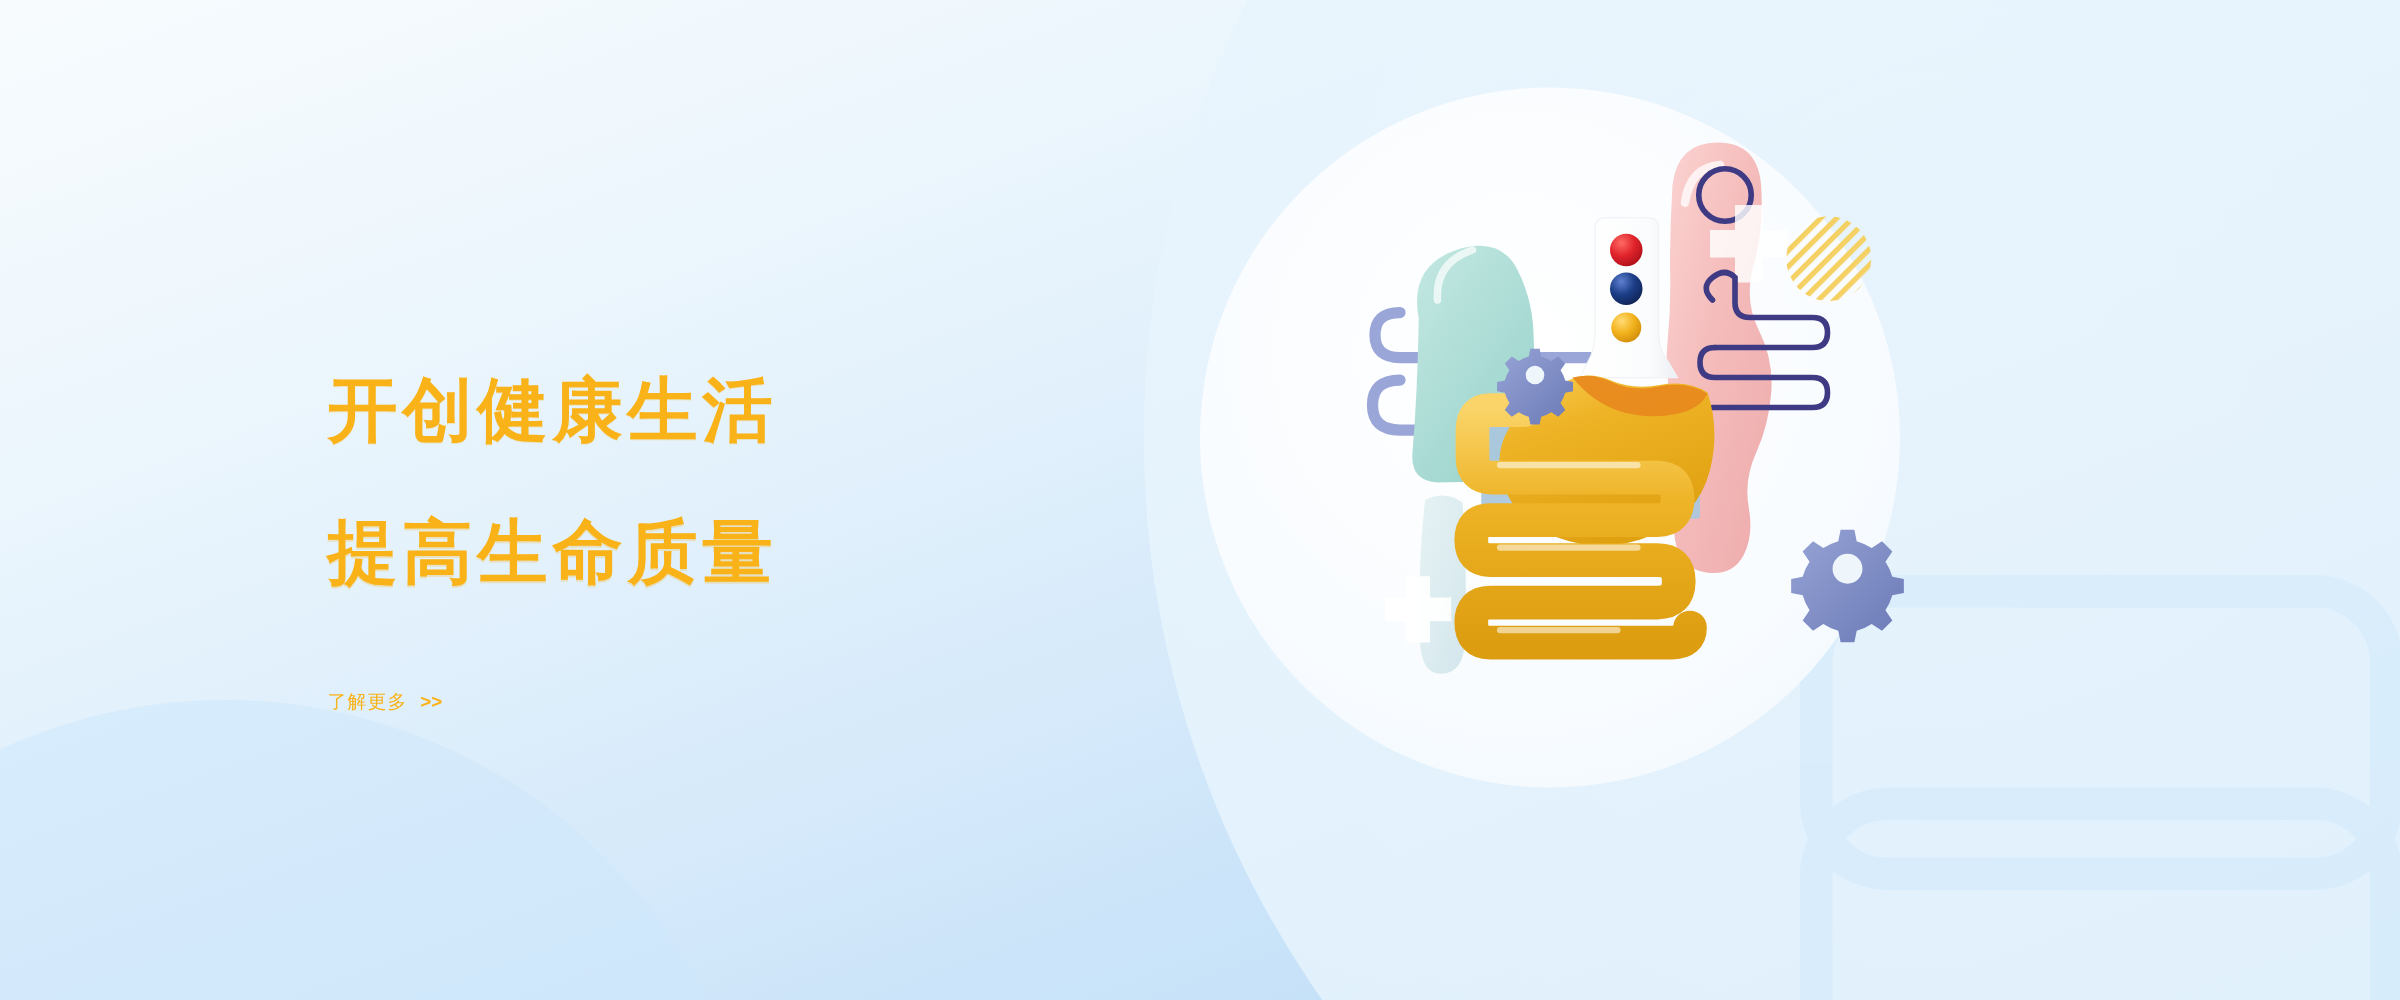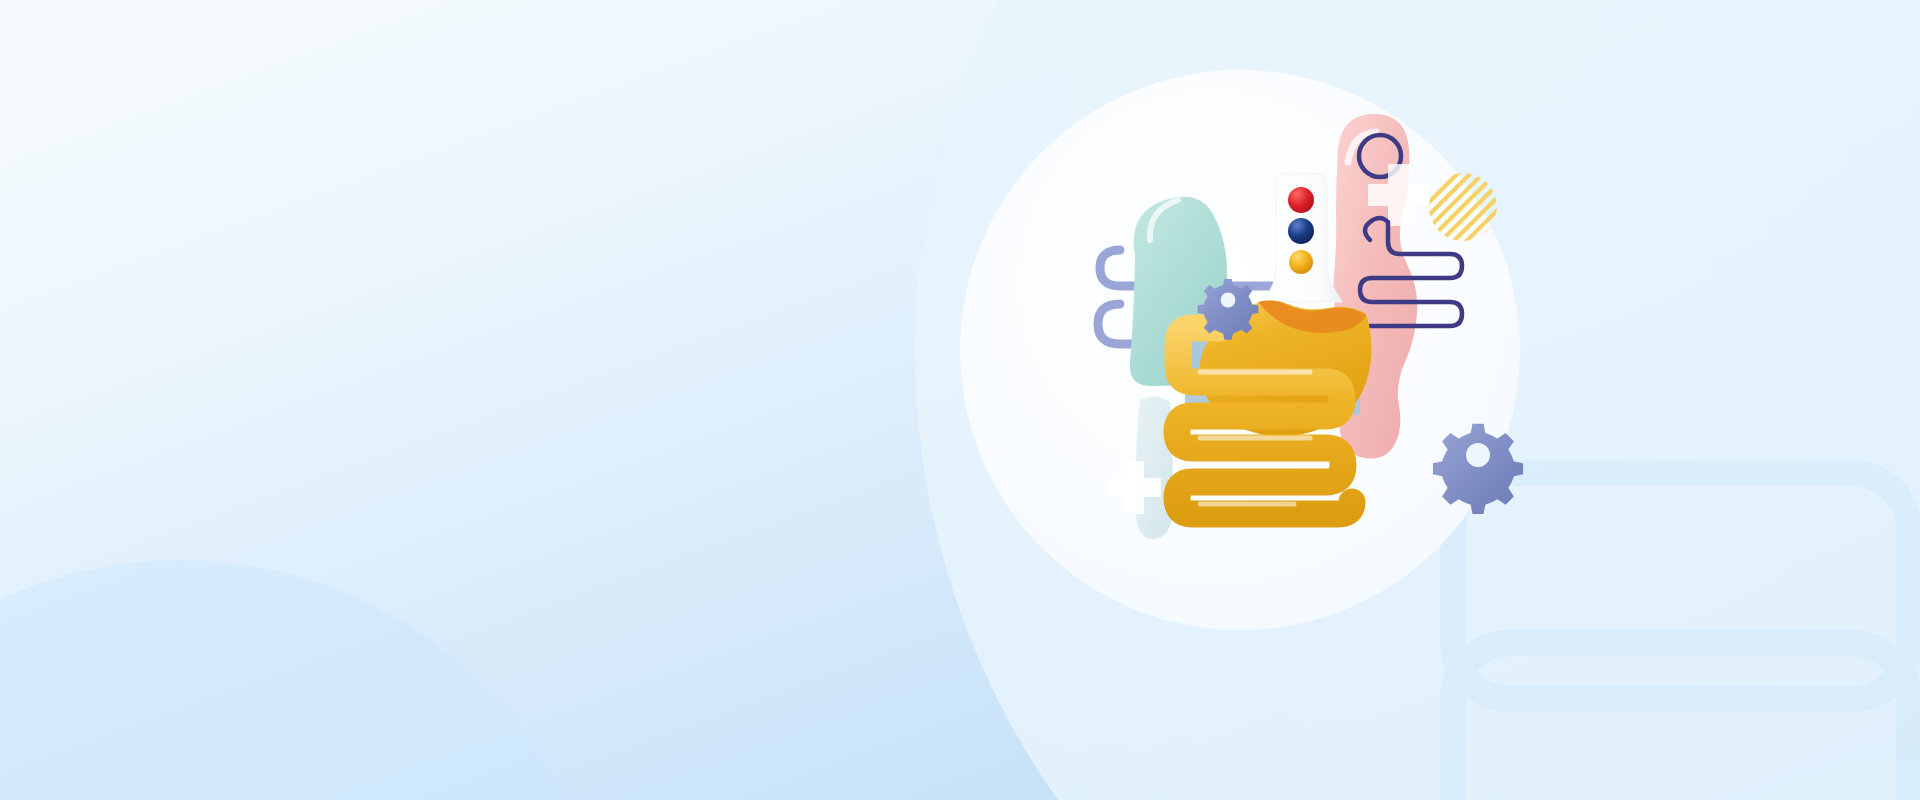--- a/index.html
+++ b/index.html
@@ -76,20 +76,28 @@
   <div class="bg-arc"></div>
   <div class="bg-blob-left"></div>
 
   <div class="bg-watermark">
     <span class="wm1"></span>
     <span class="wm2"></span>
   </div>
 
   <div class="white-circle"></div>
 
+  <div class="copy">
+    <h1 class="headline l1">开创健康生活</h1>
+    <h1 class="headline l2">提高生命质量</h1>
+    <a class="more-link" href="#">
+      <span>了解更多</span>
+      <span class="chev">&gt;&gt;</span>
+    </a>
+  </div>
 
   <div class="illus">
     <svg viewBox="0 0 480 520" xmlns="http://www.w3.org/2000/svg">
       <defs>
         <linearGradient id="gPink" x1="0" y1="0" x2="1" y2="1">
           <stop offset="0%" stop-color="#fbd3d1"></stop>
           <stop offset="45%" stop-color="#f4bcbb"></stop>
           <stop offset="100%" stop-color="#eeaaab"></stop>
         </linearGradient>
         <linearGradient id="gTeal" x1="0" y1="0" x2="1" y2="1">

